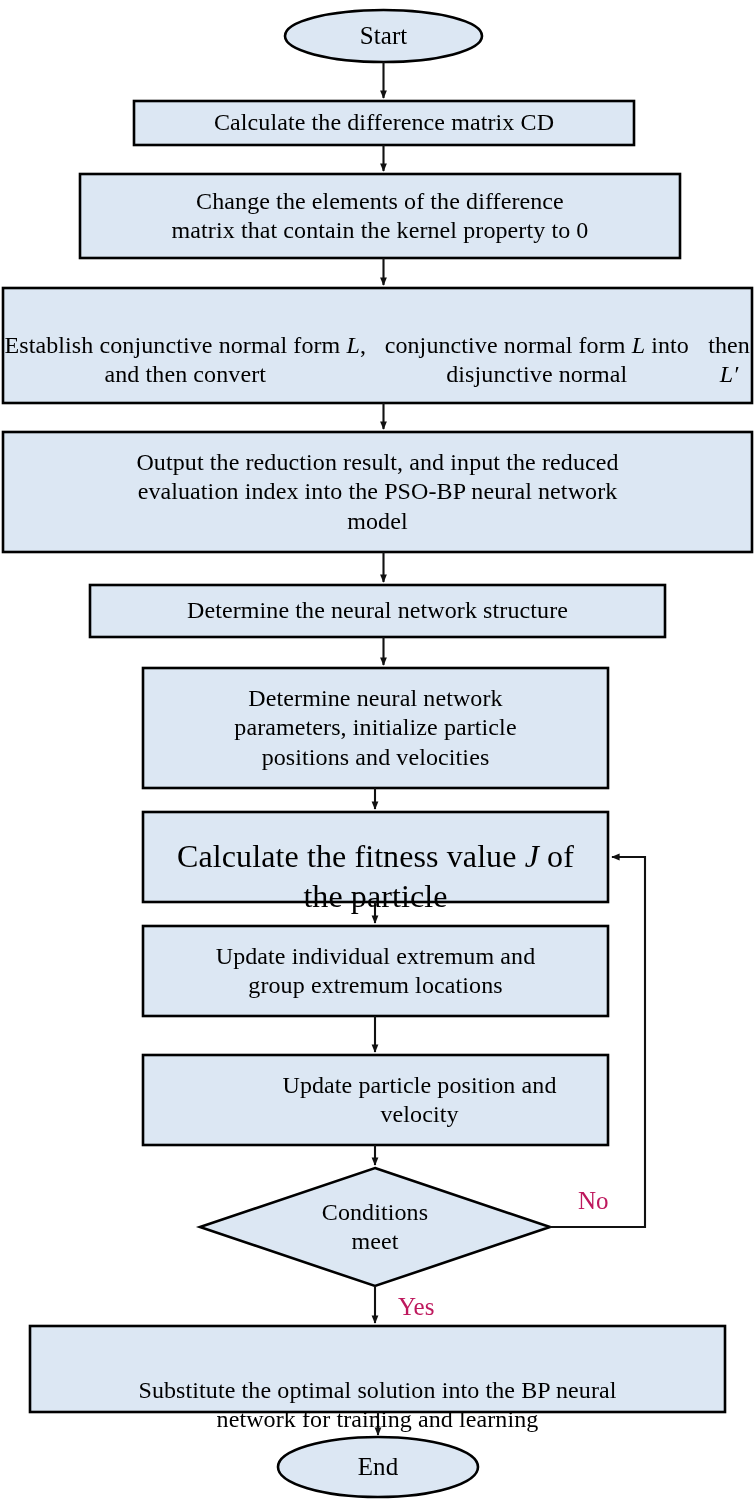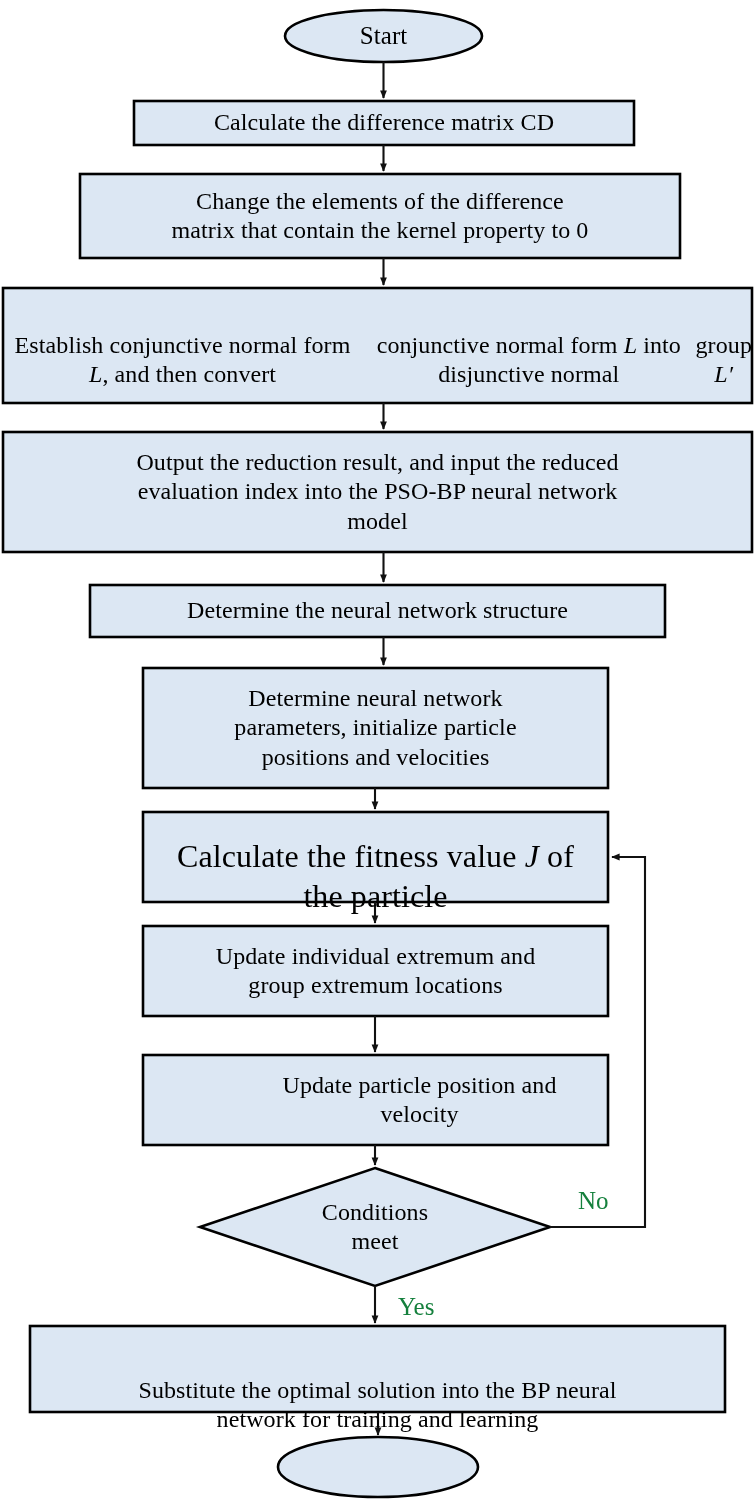--- a/index.html
+++ b/index.html
@@ -37,21 +37,21 @@
     text-align: center;
     color: #000000;
     font-family: "Liberation Serif", "DejaVu Serif", serif;
     line-height: 1.22;
     pointer-events: none;
     white-space: pre-line;
     letter-spacing: 0.1px;
   }
   .edge-label {
     position: absolute;
-    color: #15803d;
+    color: #be185d;
     font-family: "Liberation Serif", "DejaVu Serif", serif;
     pointer-events: none;
     white-space: nowrap;
   }
   .ital { font-style: italic; }
 </style>
 </head>
 <body>
 
 <div id="flow-root">
@@ -128,21 +128,21 @@
 matrix that contain the kernel property to 0</div>
 
   <div class="node-label" style="left:3px; top:288px; width:749px; height:115px; font-size:24px; ">
     <div>
       <span>Establish conjunctive normal form </span><span class="ital">L</span><span>, and then convert</span>
     </div>
     <div>
       <span>conjunctive normal form </span><span class="ital">L</span><span> into disjunctive normal</span>
     </div>
     <div>
-      <span>group </span><span class="ital">L′</span>
+      <span>then </span><span class="ital">L′</span>
     </div>
   </div>
 
   <div class="node-label" style="left:3px; top:432px; width:749px; height:120px; font-size:24px;border-radius:12px;">Output the reduction result, and input the reduced
 evaluation index into the PSO-BP neural network
 model</div>
 
   <div class="node-label" style="left:90px; top:585px; width:575px; height:52px; font-size:24px;">Determine the neural network structure</div>
 
   <div class="node-label" style="left:143px; top:668px; width:465px; height:120px; font-size:24px;">Determine neural network
@@ -161,18 +161,19 @@
 
   <div class="node-label" style="left:143px; top:1055px; width:465px; height:90px; font-size:24px;padding-left:44px;">Update particle position and
 velocity</div>
 
   <div class="node-label" style="left:200px; top:1168px; width:350px; height:118px; font-size:24px;">Conditions
 meet</div>
 
   <div class="node-label" style="left:30px; top:1326px; width:695px; height:86px; font-size:24px;margin-top:36px;">Substitute the optimal solution into the BP neural
 network for training and learning</div>
 
+  <div class="node-label" style="left:278px; top:1437px; width:200px; height:60px; font-size:25px;">End</div>
 
   <div class="edge-label" style="left:578px; top:1187px; font-size:25px;">No</div>
 
   <div class="edge-label" style="left:398px; top:1293px; font-size:25px;">Yes</div>
 
 </div>
 
 </body></html>

